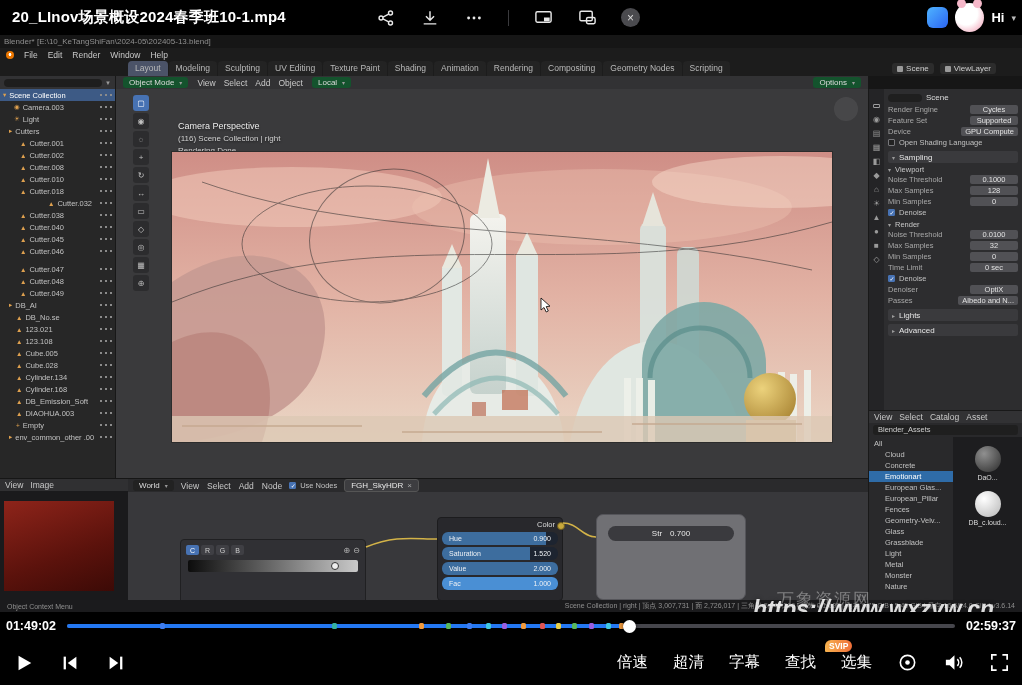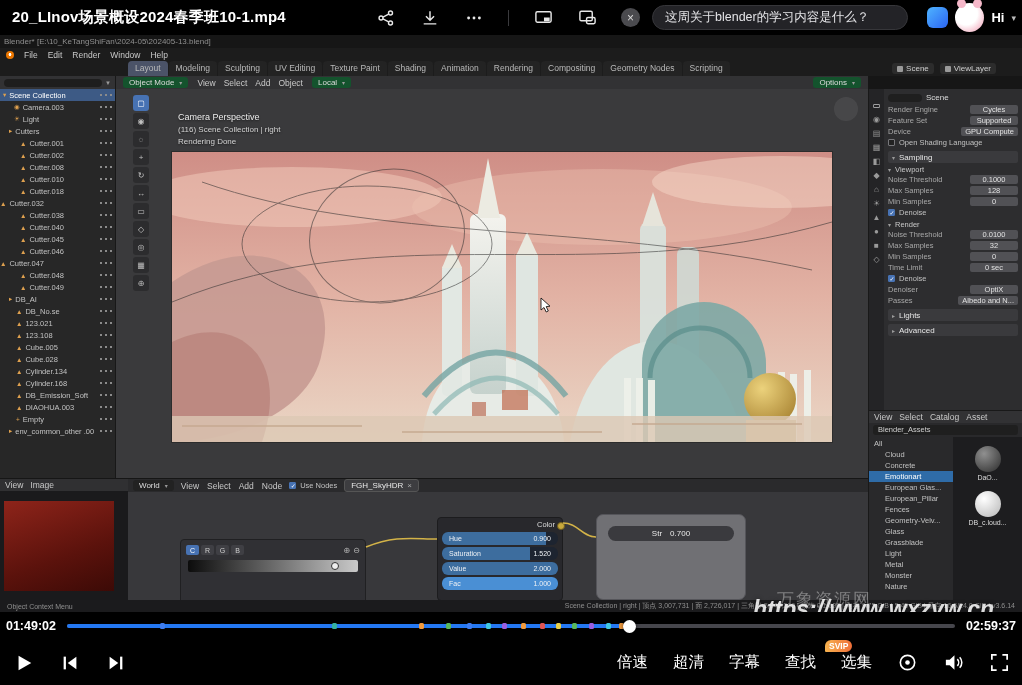--- a/index.html
+++ b/index.html
@@ -54,21 +54,21 @@
           background-image:radial-gradient(circle 1px at 2px 2px,#8b8b8b 1px,transparent 1.4px),
                            radial-gradient(circle 1px at 7px 2px,#8b8b8b 1px,transparent 1.4px),
                            radial-gradient(circle 1px at 12px 2px,#8b8b8b 1px,transparent 1.4px);}
 
   
   .viewport{position:absolute;left:116px;top:54px;width:752px;height:389px;background:#3a3a3c;overflow:hidden;}
   .vp-tools{position:absolute;left:17px;top:6px;display:flex;flex-direction:column;gap:2px;}
   .vp-tool{width:16px;height:16px;background:#2c2c2e;border-radius:3px;display:flex;align-items:center;justify-content:center;
            font-size:8px;color:#c0c0c0;}
   .vp-tool:first-child{background:#4772b3;color:#fff;}
-  .vp-overlay{position:absolute;left:62px;top:22px;color:#ececec;text-shadow:0 1px 2px rgba(0,0,0,.55);line-height:1.45;}
+  .vp-overlay{position:absolute;left:62px;top:31px;color:#ececec;text-shadow:0 1px 2px rgba(0,0,0,.55);line-height:1.45;}
   .vp-line1{font-size:9px;}
   .vp-line2,.vp-line3{font-size:8px;color:#d4d4d4;}
   .vp-render{position:absolute;left:56px;top:63px;width:660px;height:290px;box-shadow:0 0 0 1px #2c2c2c;}
   .vp-cursor{position:absolute;left:424px;top:208px;}
   .vp-gizmo{position:absolute;right:10px;top:8px;width:24px;height:24px;border-radius:50%;background:rgba(255,255,255,.07);}
 
   
   .props{position:absolute;left:868px;top:54px;width:154px;height:321px;background:#2d2d2f;display:flex;border-left:1px solid #191919;}
   .props-tabs{width:15px;background:#242426;display:flex;flex-direction:column;align-items:center;padding-top:12px;gap:5px;font-size:8px;color:#9a9a9a;}
   .props-tabs span:first-child{color:#fff;}
@@ -202,23 +202,20 @@
           </svg>
       </span>
       <span class="tb-iconbtn">
         <svg width="19" height="19" viewBox="0 0 20 20" fill="none" stroke="#e8e8e8" stroke-width="1.5">
           <rect x="2" y="3.5" width="13" height="10" rx="1.5"></rect>
             <rect x="9" y="10" width="9" height="6.5" rx="1.5"></rect>
           </svg>
       </span>
       <span class="tb-close">×</span>
     </div>
-    <div class="tb-search">
-      <span>这周关于blender的学习内容是什么？</span>
-    </div>
     <div class="tb-ai">
       <span class="ai-chat"></span>
       <span class="ai-avatar"></span>
       <span class="ai-hi">Hi</span>
       <span class="ai-caret">▾</span>
     </div>
   </div>
 
   <div class="video">
 
@@ -327,21 +324,21 @@
             <span>Cutter.010</span>
             <span class="ol-vis"></span>
           </div>
 
           <div class="ol-row" style="padding-left: 20px;">
             <span class="ol-glyph">▲</span>
             <span>Cutter.018</span>
             <span class="ol-vis"></span>
           </div>
 
-          <div class="ol-row" style="">
+          <div class="ol-row" style=" margin-left: 48px;">
             <span class="ol-glyph">▲</span>
             <span>Cutter.032</span>
             <span class="ol-vis"></span>
           </div>
 
           <div class="ol-row" style="padding-left: 20px;">
             <span class="ol-glyph">▲</span>
             <span>Cutter.038</span>
             <span class="ol-vis"></span>
           </div>
@@ -357,21 +354,21 @@
             <span>Cutter.045</span>
             <span class="ol-vis"></span>
           </div>
 
           <div class="ol-row" style="padding-left: 20px;">
             <span class="ol-glyph">▲</span>
             <span>Cutter.046</span>
             <span class="ol-vis"></span>
           </div>
 
-          <div class="ol-row" style="">
+          <div class="ol-row" style="padding-left: 20px; margin-top: 6px;">
             <span class="ol-glyph">▲</span>
             <span>Cutter.047</span>
             <span class="ol-vis"></span>
           </div>
 
           <div class="ol-row" style="padding-left: 20px;">
             <span class="ol-glyph">▲</span>
             <span>Cutter.048</span>
             <span class="ol-vis"></span>
           </div>

